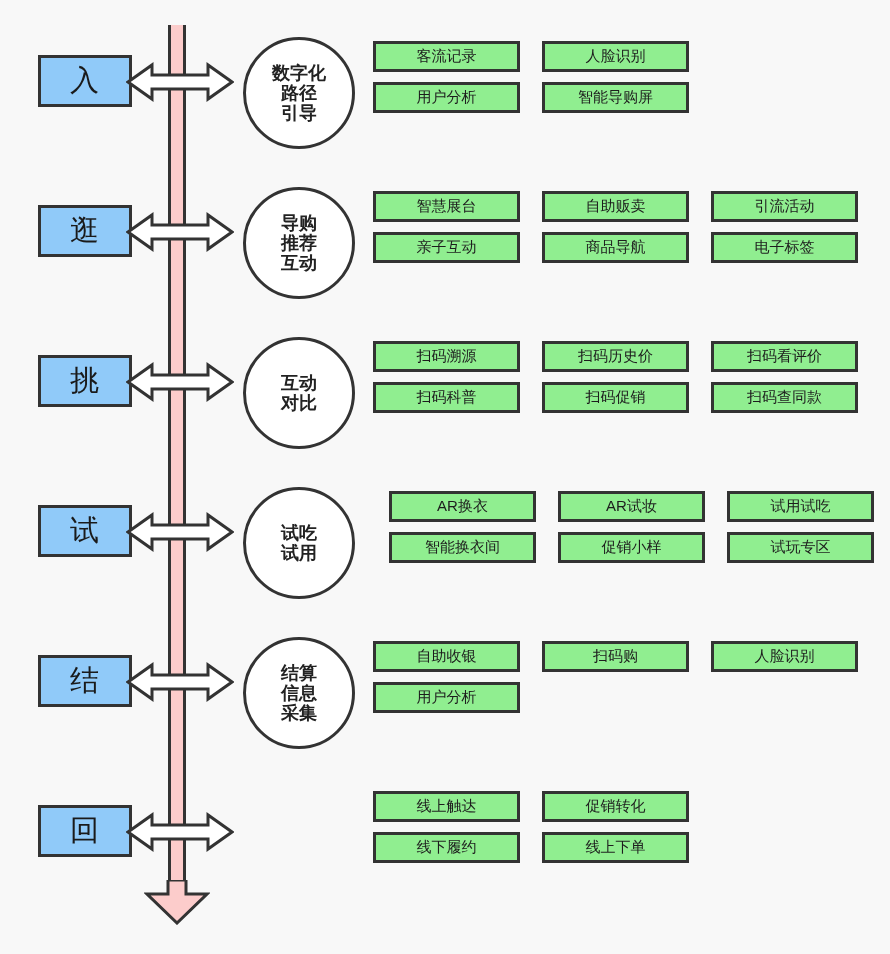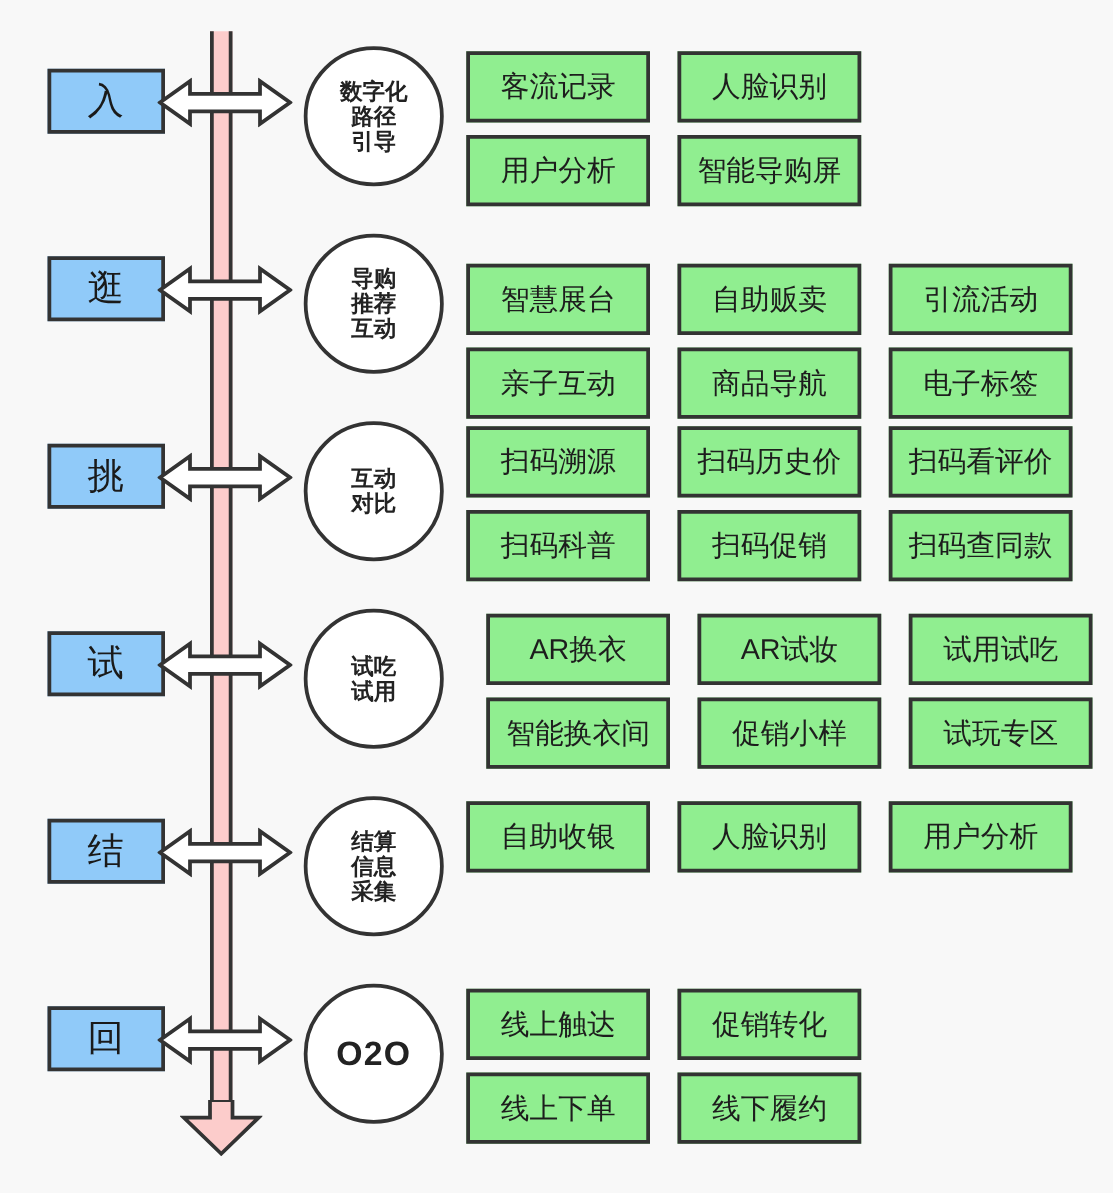--- a/index.html
+++ b/index.html
@@ -108,28 +108,28 @@
     position: absolute;
     left: 373px;
     top: 31px;
     width: 510px;
     display: grid;
     grid-template-columns: 147px 147px 147px;
     grid-column-gap: 22px;
     grid-row-gap: 10px;
   }
   .item-box {
-    height: 57px;
+    height: 31px;
     background: #90ee90;
     border: 3px solid #333333;
     box-sizing: border-box;
     display: flex;
     align-items: center;
     justify-content: center;
-    font-size: 23px;
+    font-size: 15px;
     color: #1d1d1d;
     white-space: nowrap;
   }
 </style>
 </head>
 <body>
 
 <div id="diagram">
 
   <div class="spine"></div>
@@ -183,21 +183,21 @@
         <polygon points="2,20 26,3 26,13 82,13 82,3 106,20 82,37 82,27 26,27 26,37" fill="#ffffff" stroke="#333333" stroke-width="3" stroke-linejoin="miter"></polygon>
       </svg>
     </div>
 
     <div class="theme-circle">
           <div>导购</div>
           <div>推荐</div>
           <div>互动</div>
         </div>
 
-    <div class="items" style="grid-template-columns: 147px 147px 147px; margin-top: 20px;">
+    <div class="items" style="grid-template-columns: 147px 147px 147px;">
           <div class="item-box">
             <span>智慧展台</span>
           </div>
           <div class="item-box">
             <span>自助贩卖</span>
           </div>
           <div class="item-box">
             <span>引流活动</span>
           </div>
           <div class="item-box">
@@ -303,52 +303,52 @@
           <div>结算</div>
           <div>信息</div>
           <div>采集</div>
         </div>
 
     <div class="items" style="grid-template-columns: 147px 147px 147px;">
           <div class="item-box">
             <span>自助收银</span>
           </div>
           <div class="item-box">
+            <span>扫码购</span>
+          </div>
+          <div class="item-box">
             <span>人脸识别</span>
           </div>
           <div class="item-box">
             <span>用户分析</span>
           </div>
         </div>
   </div>
 
   <div class="row" style="top: 760px;">
     <div class="stage-box">
       <span>回</span>
     </div>
 
     <div class="biarrow">
       <svg width="108" height="40" viewBox="0 0 108 40" xmlns="http://www.w3.org/2000/svg">
         <polygon points="2,20 26,3 26,13 82,13 82,3 106,20 82,37 82,27 26,27 26,37" fill="#ffffff" stroke="#333333" stroke-width="3" stroke-linejoin="miter"></polygon>
       </svg>
     </div>
 
-    <div class="theme-circle latin">
-          <div>O2O</div>
-        </div>
 
     <div class="items" style="grid-template-columns: 147px 147px;">
           <div class="item-box">
             <span>线上触达</span>
           </div>
           <div class="item-box">
             <span>促销转化</span>
           </div>
           <div class="item-box">
+            <span>线下履约</span>
+          </div>
+          <div class="item-box">
             <span>线上下单</span>
-          </div>
-          <div class="item-box">
-            <span>线下履约</span>
           </div>
         </div>
   </div>
 </div>
 </div>
 
 </body></html>

